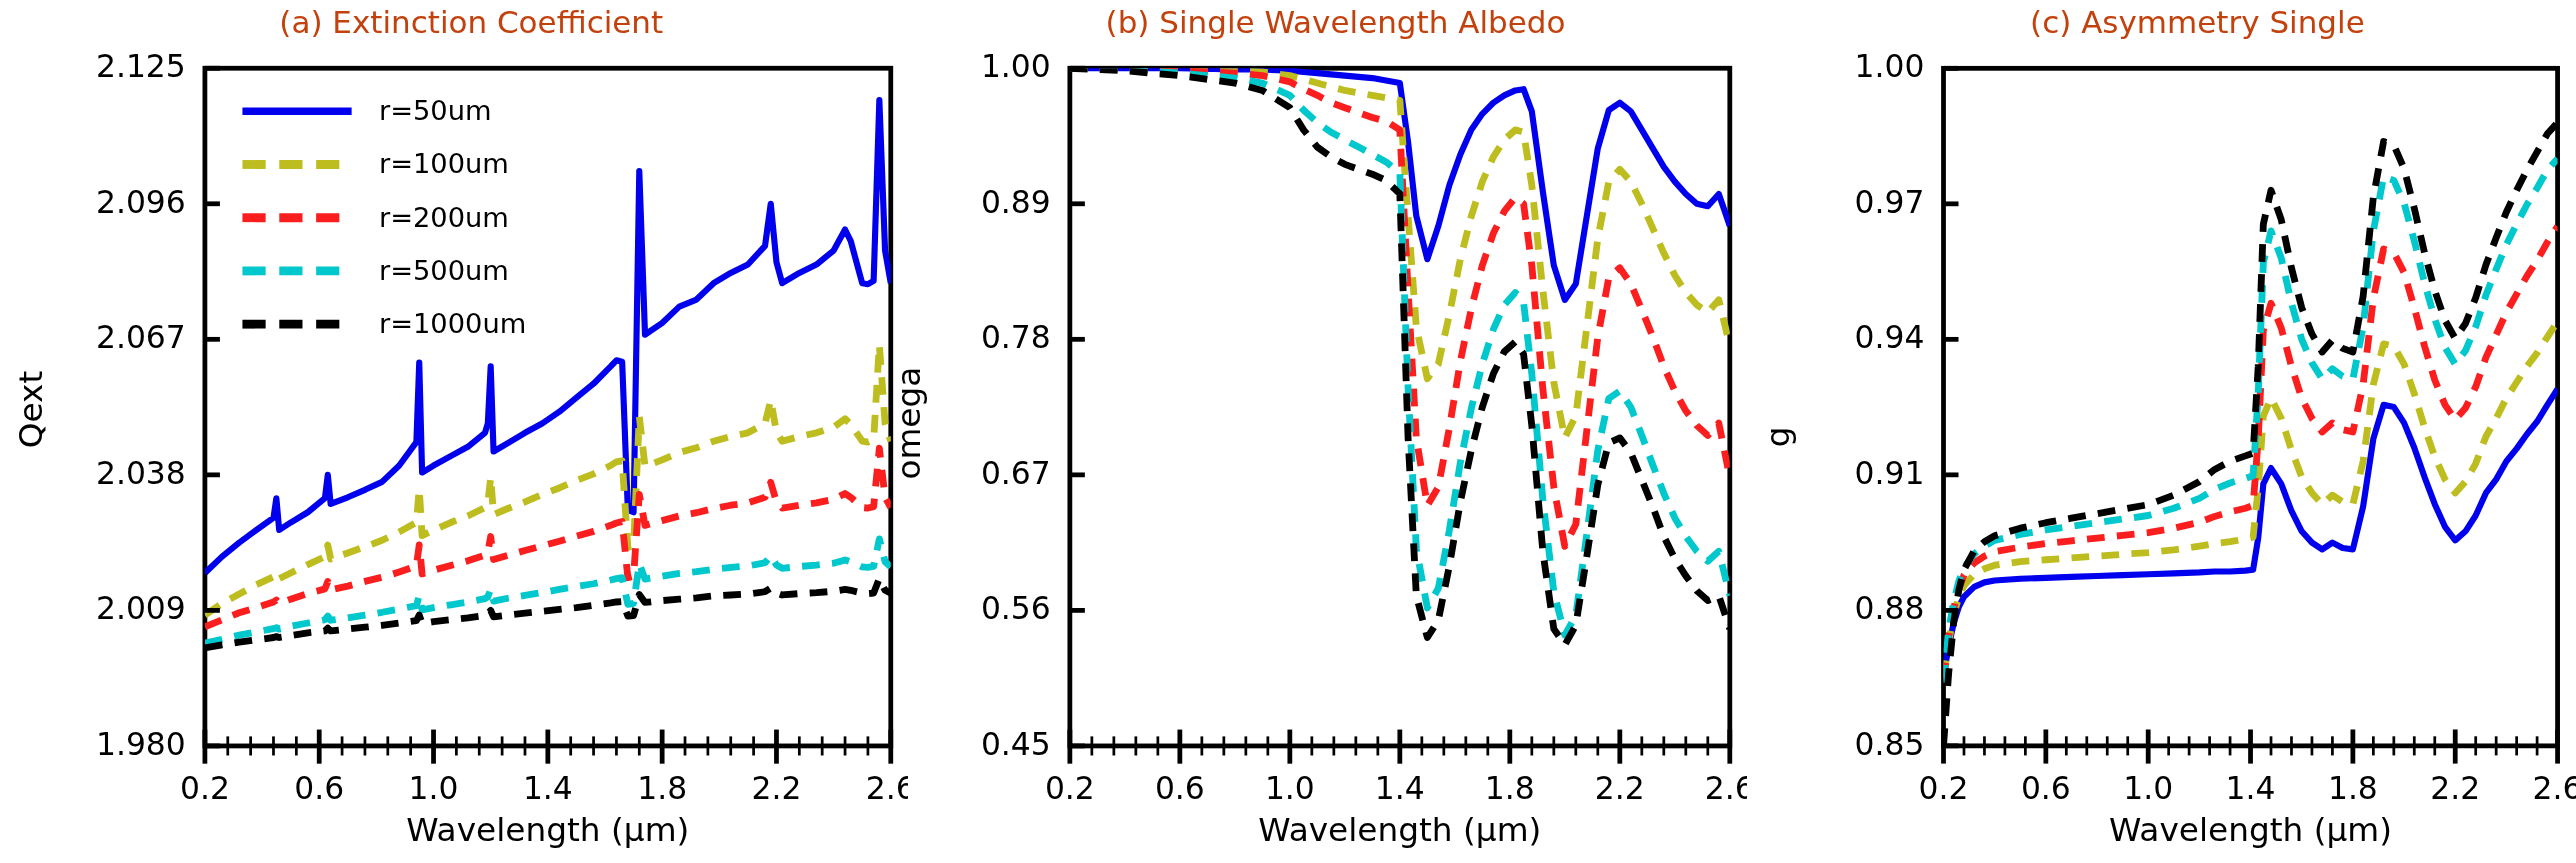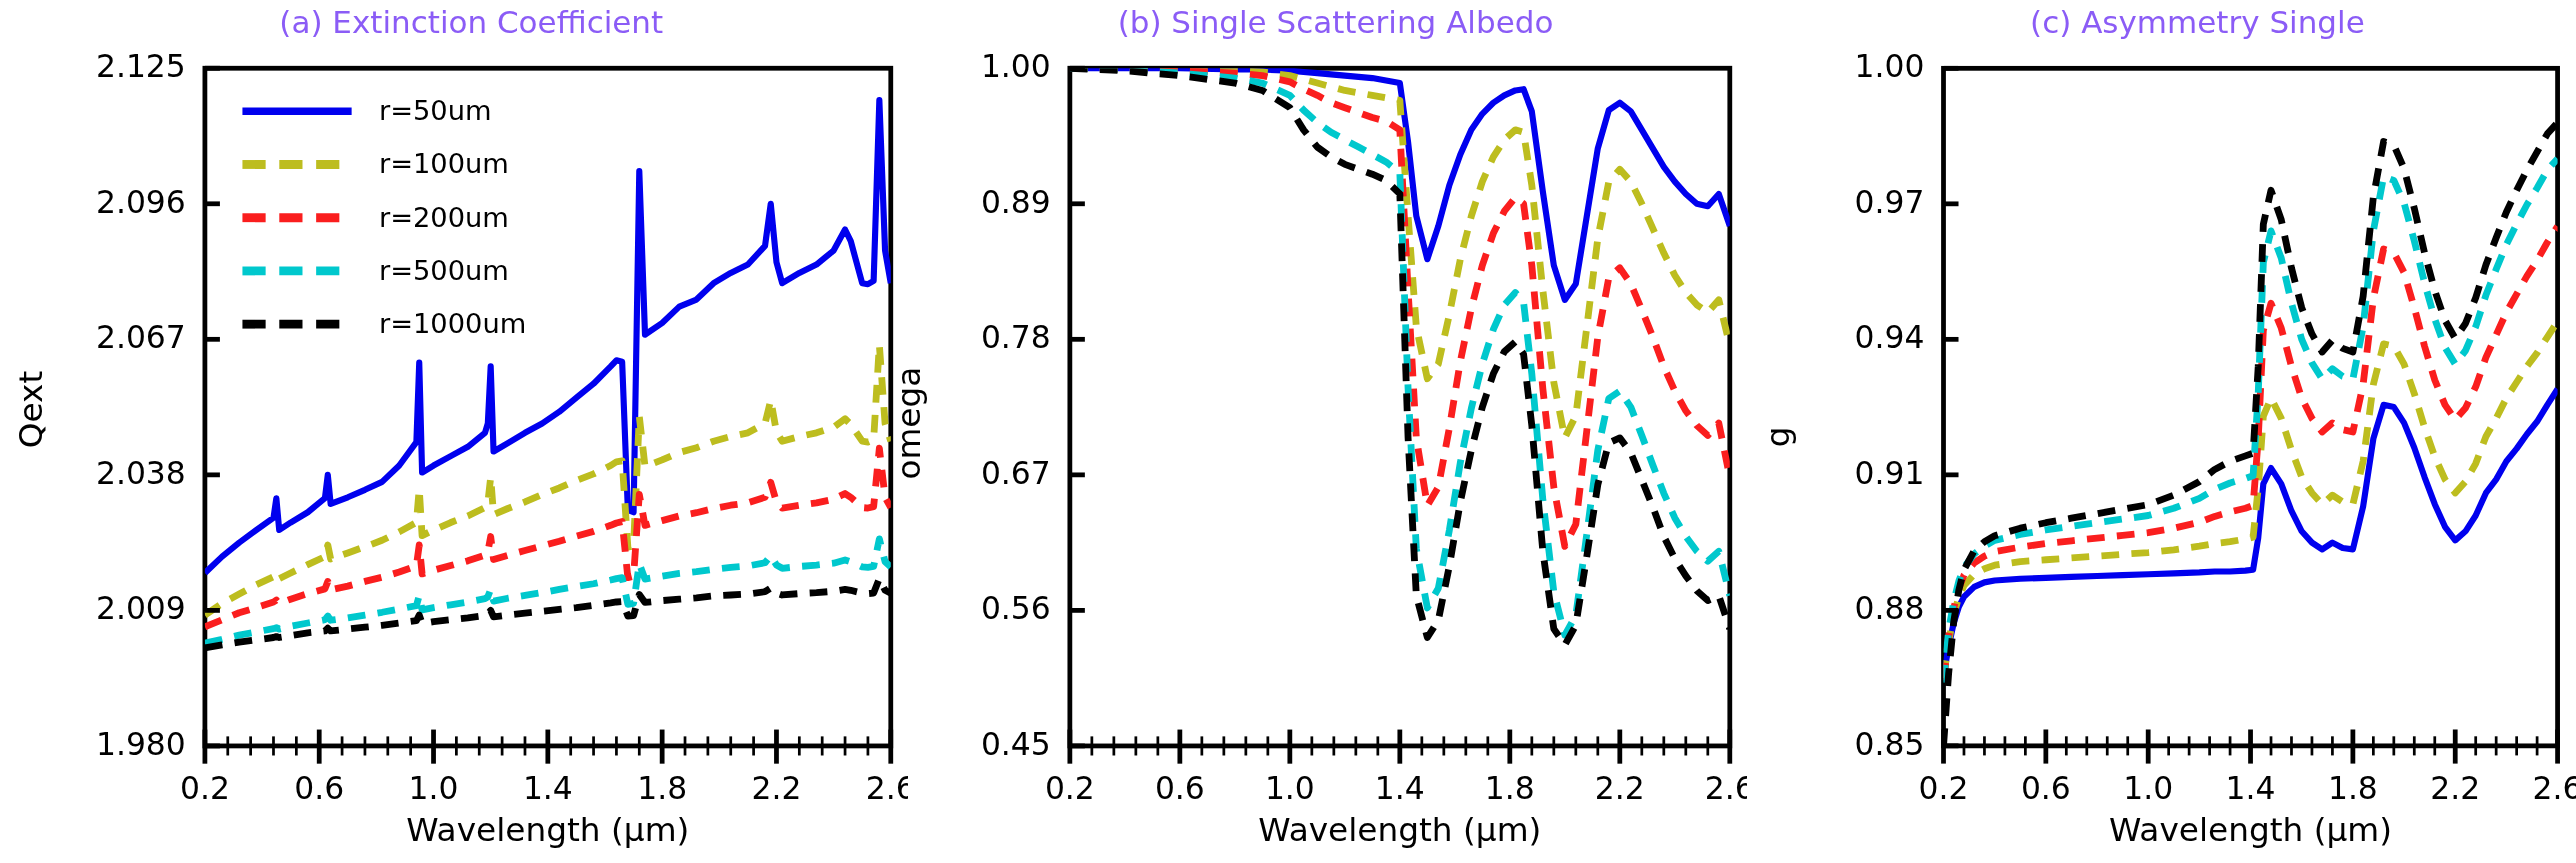--- a/index.html
+++ b/index.html
@@ -1,21 +1,21 @@
 <!DOCTYPE html>
 <html style="font-size:11px"><head>
 <meta charset="utf-8">
 <style>
   html,body{margin:0;padding:0;background:#ffffff;}
   body{width:2576px;height:864px;font-family:"DejaVu Sans",sans-serif;overflow:hidden;}
   #figure{position:relative;width:2576px;height:864px;background:#ffffff;}
   .panel{position:absolute;top:0;height:864px;}
   .panel-title{
     position:absolute;left:0;right:0;top:4.1px;text-align:center;
-    font-size:31px;color:#8b5cf6;font-family:"DejaVu Sans",sans-serif;
+    font-size:31px;color:#c2410c;font-family:"DejaVu Sans",sans-serif;
     white-space:nowrap;letter-spacing:0px;
   }
   .plot-svg{position:absolute;left:0;top:0;}
   .axis-line{stroke:#000;stroke-width:7;fill:none;}
   .tick-major{stroke:#000;stroke-width:7;}
   .tick-minor{stroke:#000;stroke-width:4;}
   .ticklabel{
     font-family:"DejaVu Sans",sans-serif;font-size:46px;fill:#000;
   }
   .ytick-label{text-anchor:end;dominant-baseline:middle;}
@@ -142,21 +142,21 @@
           <text x="555" y="321" class="legend-label">r=200um</text>
           <line x1="355" y1="397" x2="515" y2="397" stroke="#00c8cd" stroke-width="13" stroke-dasharray="34 20"></line>
           <text x="555" y="399" class="legend-label">r=500um</text>
           <line x1="355" y1="475" x2="515" y2="475" stroke="#000000" stroke-width="13" stroke-dasharray="34 20"></line>
           <text x="555" y="477" class="legend-label">r=1000um</text>
         </g>
       </svg>
   </div>
 
   <div class="panel" id="panel-b" style="left:880px;width:867px;">
-    <div class="panel-title" style="left:61px;right:17px;">(b) Single Scattering Albedo</div>
+    <div class="panel-title" style="left:61px;right:17px;">(b) Single Wavelength Albedo</div>
     <svg class="plot-svg" id="svg-b" width="867" height="864" viewBox="0 0 1270 1266">
         <defs>
           <clipPath id="clip-b">
             <rect x="278" y="100" width="967" height="993"></rect>
           </clipPath>
         </defs>
         <rect x="278" y="100" width="967" height="993" class="axis-line"></rect>
         <g clip-path="url(#clip-b)">
           <path d="M278.00 100.00 L358.58 100.00 L439.17 100.00 L519.75 101.81 L560.04 101.81 L600.33 103.61 L620.48 105.42 L640.63 107.22 L660.77 109.03 L680.92 110.83 L701.06 112.64 L721.21 114.44 L741.35 118.05 L761.50 121.67 L773.59 208.33 L785.67 316.65 L801.79 379.85 L817.91 331.10 L834.03 271.52 L850.14 226.38 L866.26 190.27 L882.38 166.80 L898.49 150.55 L914.61 139.72 L930.73 132.50 L942.81 130.69 L954.90 163.19 L971.02 280.55 L987.13 388.87 L1003.25 439.43 L1019.37 415.95 L1035.48 316.65 L1051.60 217.35 L1067.72 161.39 L1083.83 150.55 L1099.95 163.19 L1116.07 190.27 L1132.18 217.35 L1148.30 244.44 L1164.42 266.10 L1180.53 284.16 L1196.65 298.60 L1212.77 302.21 L1228.88 284.16 L1245.00 331.10 " stroke="#0000ee" stroke-width="9" class="series"></path>
           <path d="M278.00 100.00 L358.58 100.00 L439.17 101.81 L519.75 103.61 L560.04 105.42 L600.33 110.83 L620.48 116.25 L640.63 121.67 L660.77 127.08 L680.92 132.50 L701.06 136.11 L721.21 139.72 L741.35 143.33 L761.50 146.94 L773.59 316.65 L785.67 479.15 L801.79 554.97 L817.91 533.31 L834.03 461.09 L850.14 379.85 L866.26 316.65 L882.38 266.10 L898.49 229.99 L914.61 204.72 L930.73 190.27 L942.81 193.88 L954.90 271.52 L971.02 424.98 L987.13 560.39 L1003.25 641.64 L1019.37 609.14 L1035.48 479.15 L1051.60 349.15 L1067.72 266.10 L1083.83 248.05 L1099.95 266.10 L1116.07 298.60 L1132.18 334.71 L1148.30 370.82 L1164.42 403.32 L1180.53 428.59 L1196.65 446.65 L1212.77 457.48 L1228.88 439.43 L1245.00 506.23 " stroke="#bdbd1f" stroke-width="10" class="series" stroke-dasharray="26 18"></path>

